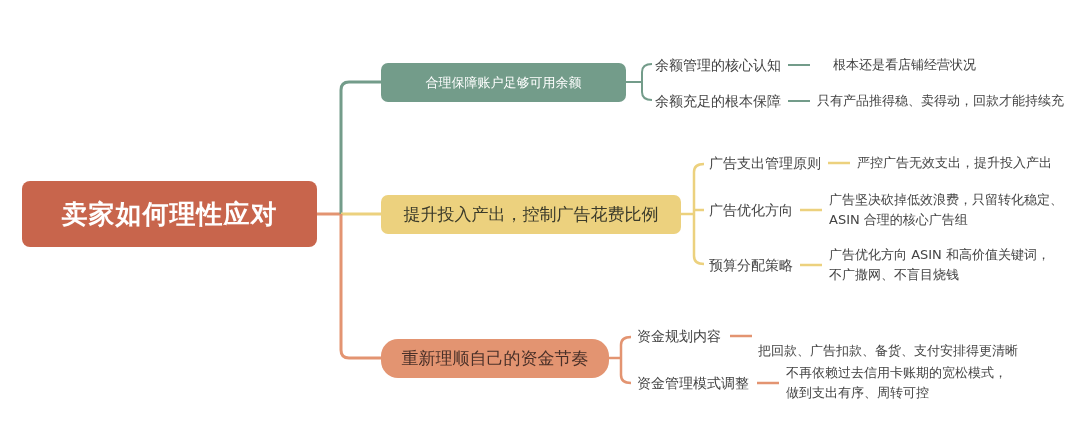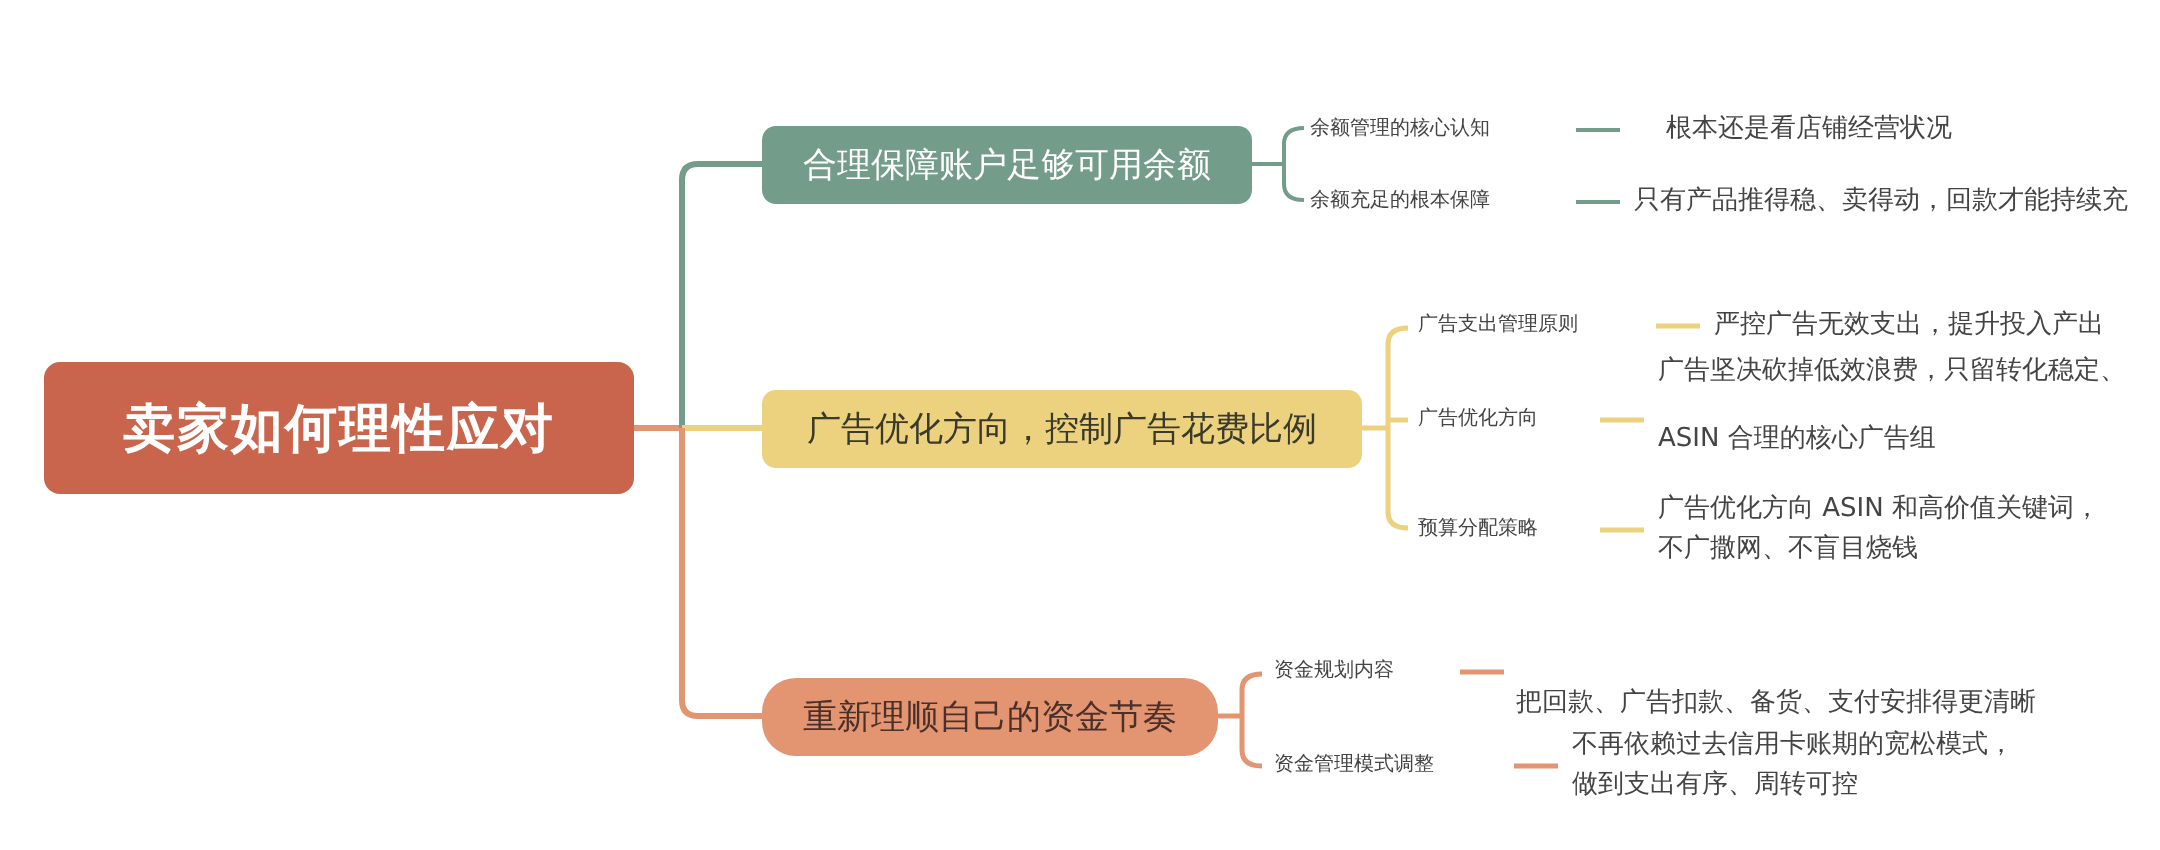--- a/index.html
+++ b/index.html
@@ -2,24 +2,24 @@
 <html><head>
 <meta charset="utf-8">
 <style>
   html, body { margin: 0; padding: 0; background: #ffffff; }
   body { width: 1080px; height: 425px; position: relative; overflow: hidden;
          font-family: "DejaVu Sans", "Liberation Sans", sans-serif; }
   svg.lines { position: absolute; left: 0; top: 0; width: 1080px; height: 425px; }
   .node { position: absolute; box-sizing: border-box; display: flex; align-items: center; justify-content: center; white-space: nowrap; }
   .root { left: 22px; top: 181px; width: 295px; height: 66px; background: #c8654c; border-radius: 8px;
           color: #ffffff; font-size: 26px; font-weight: bold; letter-spacing: 1px; }
-  .b1 { left: 381px; top: 63px; width: 245px; height: 39px; background: #739c8a; border-radius: 7px; color: #ffffff; font-size: 17px; }
+  .b1 { left: 381px; top: 63px; width: 245px; height: 39px; background: #739c8a; border-radius: 7px; color: #ffffff; font-size: 13px; }
   .b2 { left: 381px; top: 195px; width: 300px; height: 39px; background: #ecd17e; border-radius: 7px; color: #3a3a2a; font-size: 17px; }
   .b3 { left: 381px; top: 339px; width: 228px; height: 39px; background: #e39471; border-radius: 17px; color: #4a3028; font-size: 17px; }
-  .leaf { position: absolute; font-size: 10px; color: #444; white-space: nowrap; line-height: 20px; }
+  .leaf { position: absolute; font-size: 14px; color: #444; white-space: nowrap; line-height: 20px; }
   .desc { position: absolute; font-size: 13px; color: #444; line-height: 20px; white-space: nowrap; }
 </style>
 </head>
 <body>
 
 <svg class="lines" viewBox="0 0 1080 425">
 
   <path d="M317 214 H341" stroke="#e39471" stroke-width="3" fill="none"></path>
 
   <path d="M341 214 V90 Q341 82 349 82 H381" stroke="#739c8a" stroke-width="3" fill="none"></path>
@@ -47,36 +47,36 @@
 </svg>
 
 <div class="node root">
   <span>卖家如何理性应对</span>
 </div>
 
 <div class="node b1">
   <span>合理保障账户足够可用余额</span>
 </div>
 <div class="node b2">
-  <span>广告优化方向，控制广告花费比例</span>
+  <span>提升投入产出，控制广告花费比例</span>
 </div>
 <div class="node b3">
   <span>重新理顺自己的资金节奏</span>
 </div>
 
 <div class="leaf" style="left:655px;top:55px;">余额管理的核心认知</div>
 <div class="desc" style="left:817px;top:55px;margin-left:16px;">根本还是看店铺经营状况</div>
 <div class="leaf" style="left:655px;top:91px;">余额充足的根本保障</div>
 <div class="desc" style="left:817px;top:91px;">只有产品推得稳、卖得动，回款才能持续充</div>
 
 <div class="leaf" style="left:709px;top:153px;">广告支出管理原则</div>
 <div class="desc" style="left:857px;top:153px;">严控广告无效支出，提升投入产出</div>
 
 <div class="leaf" style="left:709px;top:200px;">广告优化方向</div>
-<div class="desc" style="left:829px;top:176px;">广告坚决砍掉低效浪费，只留转化稳定、</div>
+<div class="desc" style="left:829px;top:190px;">广告坚决砍掉低效浪费，只留转化稳定、</div>
 <div class="desc" style="left:829px;top:210px;">ASIN 合理的核心广告组</div>
 
 <div class="leaf" style="left:709px;top:255px;">预算分配策略</div>
 <div class="desc" style="left:829px;top:245px;">广告优化方向 ASIN 和高价值关键词，</div>
 <div class="desc" style="left:829px;top:265px;">不广撒网、不盲目烧钱</div>
 
 <div class="leaf" style="left:637px;top:326px;">资金规划内容</div>
 <div class="desc" style="left:758px;top:342px;font-family:Liberation Mono, monospace;">把回款、广告扣款、备货、支付安排得更清晰</div>
 
 <div class="leaf" style="left:637px;top:373px;">资金管理模式调整</div>

